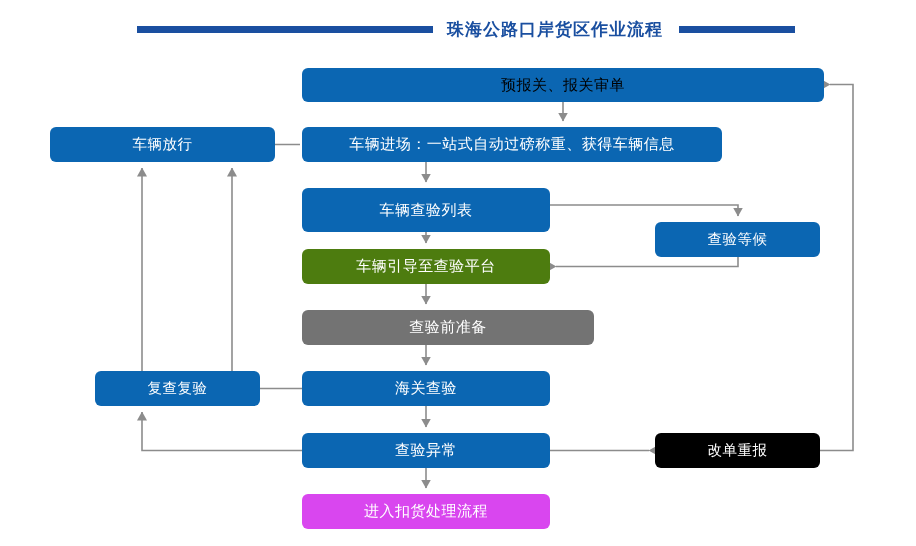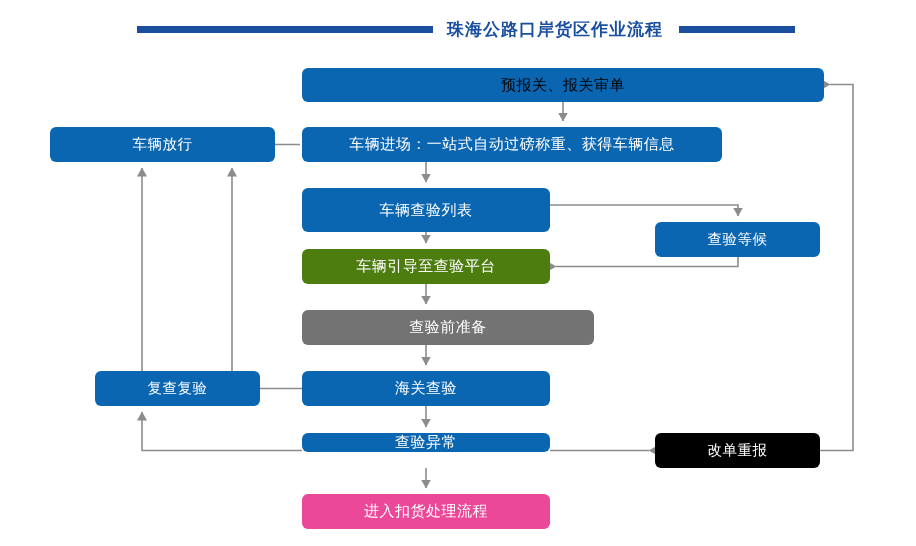--- a/index.html
+++ b/index.html
@@ -110,24 +110,24 @@
       </div>
       <div class="node" style="left: 302px; top: 310px; width: 292px; height: 35px; background: #737373; color: rgb(255, 255, 255);">
         <span>查验前准备</span>
       </div>
       <div class="node" style="left: 302px; top: 371px; width: 248px; height: 35px; background: rgb(11, 102, 178); color: rgb(255, 255, 255);">
         <span>海关查验</span>
       </div>
       <div class="node small" style="left: 55px; top: 371px; width: 165px; height: 35px; background: rgb(11, 102, 178); color: rgb(255, 255, 255); margin-left: 40px;">
         <span>复查复验</span>
       </div>
-      <div class="node" style="left: 302px; top: 433px; width: 248px; height: 19px; background: rgb(11, 102, 178); color: rgb(255, 255, 255);">
+      <div class="node" style="left: 302px; top: 433px; width: 248px; height: 35px; background: rgb(11, 102, 178); color: rgb(255, 255, 255);">
         <span>查验异常</span>
       </div>
       <div class="node small" style="left: 655px; top: 433px; width: 165px; height: 35px; background: #000000; color: rgb(255, 255, 255);">
         <span>改单重报</span>
       </div>
-      <div class="node" style="left: 302px; top: 494px; width: 248px; height: 35px; background: #ec4899; color: rgb(255, 255, 255);">
+      <div class="node" style="left: 302px; top: 494px; width: 248px; height: 35px; background: #d946ef; color: rgb(255, 255, 255);">
         <span>进入扣货处理流程</span>
       </div>
     </div>
 
 </div>
 
 </body></html>

